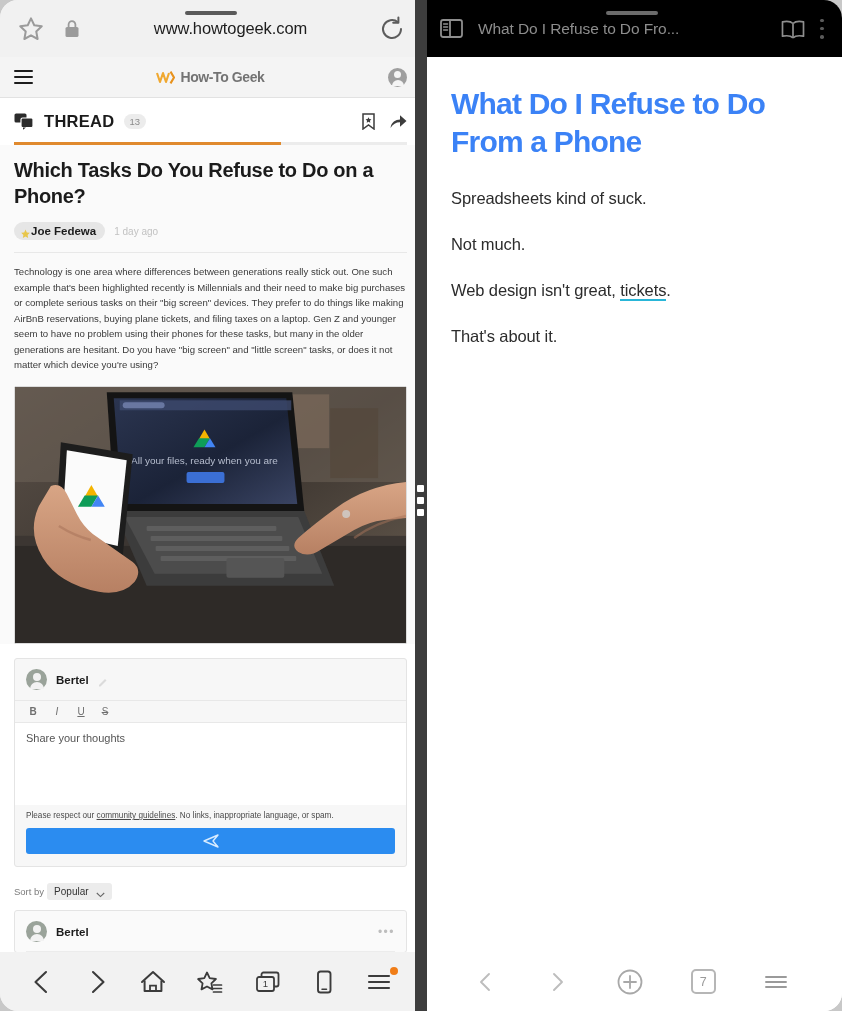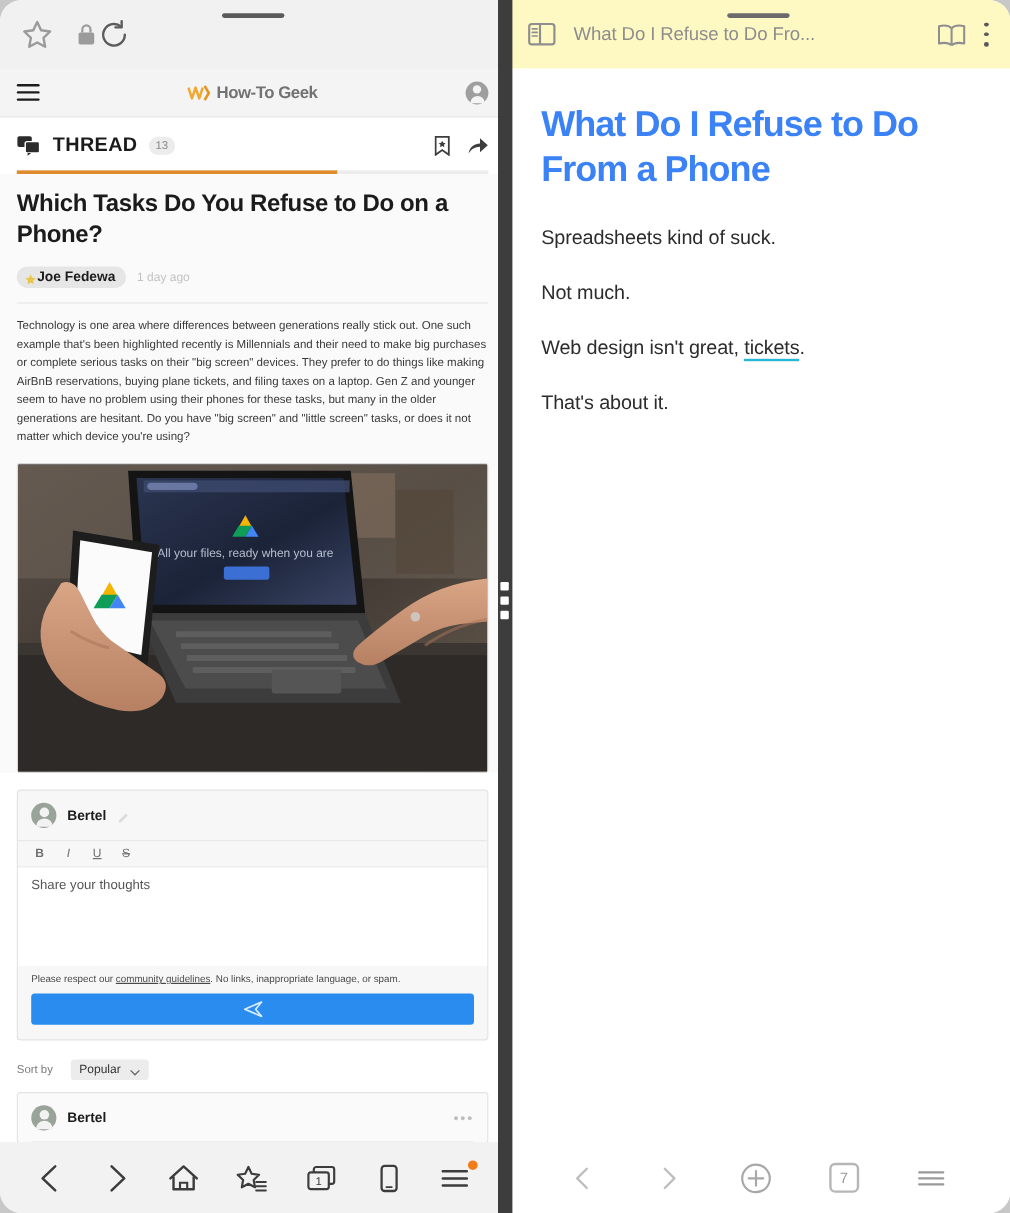--- a/index.html
+++ b/index.html
@@ -118,21 +118,21 @@
     font-size: 11px; color: #555;
   }
   .comp-note { padding: 6px 11px 8px 11px; font-size: 8.2px; color: #4a4a4a; }
   .comp-note u { text-decoration: underline; }
   .send-btn {
     margin: 0 11px 12px 11px; height: 26px; background: #2b8cf0;
     border-radius: 3px; display: flex; align-items: center; justify-content: center;
   }
   .send-ic { width: 16px; height: 14px; }
 
-  .sortrow { display: flex; align-items: center; gap: 15px; padding: 16px 14px 0 14px; }
+  .sortrow { display: flex; align-items: center; gap: 3px; padding: 16px 14px 0 14px; }
   .sort-label { font-size: 9.5px; color: #7b7b7b; }
   .sort-select {
     display: inline-flex; align-items: center; gap: 7px;
     background: #ececec; border-radius: 3px; padding: 3px 7px;
     font-size: 10px; color: #333;
   }
   .chev { width: 9px; height: 6px; }
 
   .comment-card {
     margin: 10px 14px 0 14px; background: #fafafa;
@@ -170,21 +170,21 @@
   .div-handle i { width: 7px; height: 7px; background: #ffffff; display: block; border-radius: 1px; }
 
   
   .pane-right {
     position: relative; width: 421px; height: 1011px;
     background: #ffffff; border-radius: 0 18px 18px 0;
     overflow: hidden; display: flex; flex-direction: column;
   }
   .r-topbar {
     height: 57px; display: flex; align-items: center; gap: 14px;
-    padding: 0 18px; background: #fef9c3; position: relative; flex: 0 0 57px;
+    padding: 0 18px; background: #000000; position: relative; flex: 0 0 57px;
   }
   .r-grabber {
     position: absolute; top: 11px; left: 50%; transform: translateX(-50%);
     width: 52px; height: 4px; border-radius: 2px; background: #6b6b6b;
   }
   .sidebar-ic { width: 25px; height: 25px; }
   .r-title {
     flex: 1; font-size: 15.5px; color: #8d8d8d; text-align: left;
     white-space: nowrap; overflow: hidden; letter-spacing: -0.1px;
   }
@@ -224,20 +224,21 @@
         <svg viewBox="0 0 24 24" width="30" height="30">
             <path d="M12 3.5l2.6 5.5 6 .8-4.4 4.2 1.1 6-5.3-2.9L6.7 20l1.1-6L3.4 9.8l6-.8z" fill="none" stroke="#9b9b9b" stroke-width="1.6" stroke-linejoin="round"></path>
           </svg>
       </span>
       <span class="icon-btn lock-ic">
         <svg viewBox="0 0 20 22" width="20" height="22">
             <rect x="3.5" y="9" width="13" height="10" rx="1.6" fill="#9b9b9b"></rect>
             <path d="M6.6 9V6.6a3.4 3.4 0 016.8 0V9" fill="none" stroke="#9b9b9b" stroke-width="1.8"></path>
           </svg>
       </span>
+      <div class="url-text">www.howtogeek.com</div>
       <span class="icon-btn reload-ic">
         <svg viewBox="0 0 26 26" width="26" height="26">
             <path d="M22 13a9 9 0 11-3.1-6.8" fill="none" stroke="#5c5c5c" stroke-width="2" stroke-linecap="round"></path>
             <path d="M19.4 1.6v5.2h-5.2" fill="none" stroke="#5c5c5c" stroke-width="2" stroke-linecap="round" stroke-linejoin="round"></path>
           </svg>
       </span>
     </div>
 
     <div class="sitehdr">
       <span class="hamb">

